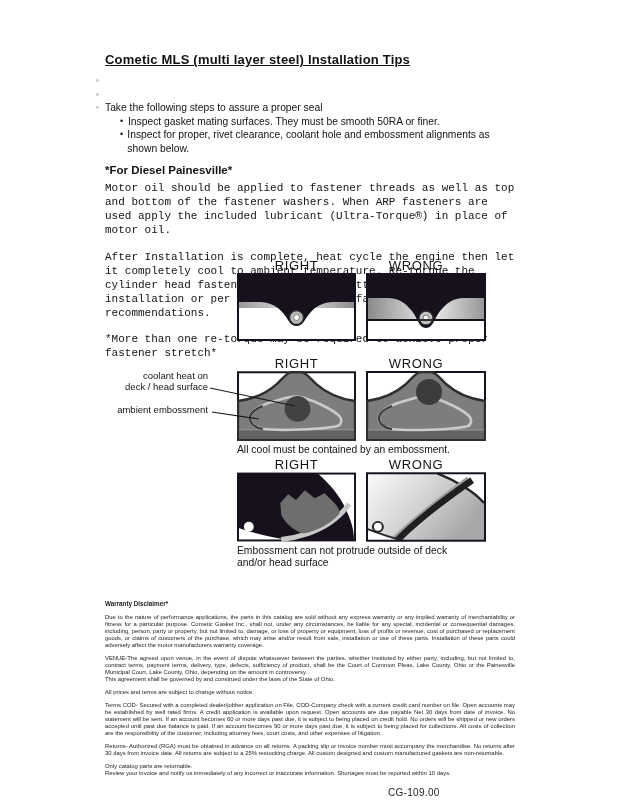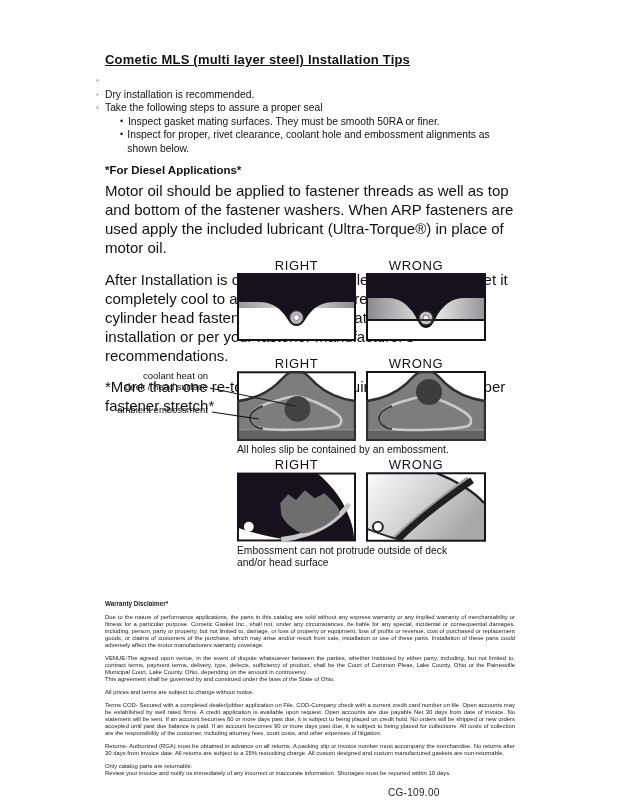--- a/index.html
+++ b/index.html
@@ -12,21 +12,21 @@
   .title {
     margin:0 0 6px 0; font-size:13px; font-weight:bold;
     text-decoration:underline; letter-spacing:0.2px; line-height:16px;
   }
   .bullets { font-size:10.3px; line-height:13.6px; }
   .b { display:flex; margin-left:-9px; }
   .b .g { width:9px; font-size:8px; line-height:13.6px; text-align:left; }
   .b.sub { margin-left:15px; }
   .b.sub .g { font-size:9px; width:8px; }
   .diesel-heading { margin:7px 0 0 0; font-size:11.5px; font-weight:bold; line-height:14px; }
-  .para { margin:4px 0 0 0; font-size:15px; line-height:19px; }
+  .para { margin:4px 0 0 0; font-size:11px; line-height:14px;font-family:Liberation Mono, monospace; }
   .para.space { margin-top:13px; }
   .note { margin-top:12px; }
   
   .diagrams { position:absolute; left:237px; top:232px; width:250px; }
   .drow { position:absolute; left:0; }
   .dlabels { display:flex; font-size:13px; letter-spacing:0.6px; line-height:12px; }
   .dlabels span:first-child { width:119px; text-align:center; }
   .dlabels span:last-child  { width:120px; text-align:center; }
   .dboxes { display:flex; gap:10px; margin-top:1px; }
   .dboxes svg { display:block; }
@@ -49,36 +49,35 @@
 <div class="page">
 
   <div class="top-block">
     <h1 class="title">Cometic MLS (multi layer steel) Installation Tips</h1>
     <div class="bullets">
       <div class="b">
           <span class="g">◦</span>
         </div>
       <div class="b">
           <span class="g">◦</span>
-          <span>Dry installation is recommended.</span>
         </div>
       <div class="b">
           <span class="g">◦</span>
           <span>Take the following steps to assure a proper seal</span>
         </div>
       <div class="b sub">
           <span class="g">•</span>
           <span>Inspect gasket mating surfaces.  They must be smooth 50RA or finer.</span>
         </div>
       <div class="b sub">
           <span class="g">•</span>
           <span>Inspect for proper, rivet clearance, coolant hole and embossment alignments as shown below.</span>
         </div>
     </div>
-    <h2 class="diesel-heading">*For Diesel Applications*</h2>
+    <h2 class="diesel-heading">*For Diesel Painesville*</h2>
     <p class="para">Motor oil should be applied to fastener threads as well as top and bottom of the fastener washers. When ARP fasteners are used apply the included lubricant (Ultra-Torque®) in place of motor oil.</p>
     <p class="para space">After Installation is complete, heat cycle the engine then let it completely cool to ambient temperature. Re-torque the cylinder head fasteners in the same pattern as initial installation or per your fastener manufacturer's recommendations.</p>
     <p class="para note">*More than one re-torque may be required to achieve proper fastener stretch*</p>
   </div>
 
   <div class="diagrams">
 
     <div class="drow" style="top:0;">
       <div class="dlabels">
         <span>RIGHT</span>
@@ -136,21 +135,21 @@
         <svg width="120" height="70" viewBox="0 0 120 70">
           <rect x="1" y="1" width="118" height="68" fill="#ffffff" stroke="#16111c" stroke-width="2"></rect>
           <path d="M1,30 C16,28 30,22 40,13 C46,7 50,2 54,1 H66 C70,2 74,7 80,13 C90,22 104,28 119,30 V69 H1 Z" fill="#7d7d7d" stroke="#2e2e2e" stroke-width="2.4"></path>
           <rect x="2" y="59" width="116" height="9" fill="#636363"></rect>
           <line x1="2" y1="59" x2="118" y2="59" stroke="#9a9a9a" stroke-width="1"></line>
           <path d="M13,46 C15,39 26,33 42,29 C52,26 60,24 68,27 C84,32 98,40 103,45 C106,48 106,53 102,55 C88,59 40,60 26,58 C18,57 12,52 13,46 Z" fill="none" stroke="#cacaca" stroke-width="2.6"></path>
           <path d="M26,58 C18,57 12,52 13,46 C14,42 18,38 26,35" fill="none" stroke="#3a3a3a" stroke-width="2.2"></path>
           <circle cx="63" cy="21" r="13" fill="#3c3c3c"></circle>
         </svg>
       </div>
-      <div class="dcap">All holes slip be contained by an embossment.</div>
+      <div class="dcap">All cool must be contained by an embossment.</div>
     </div>
 
     <div class="drow" style="top:199px;">
       <div class="dlabels">
         <span>RIGHT</span>
         <span>WRONG</span>
       </div>
       <div class="dboxes">
         <svg width="119" height="70" viewBox="0 0 121 70">
           <rect x="1" y="1" width="119" height="68" fill="#ffffff" stroke="#16111c" stroke-width="2"></rect>

